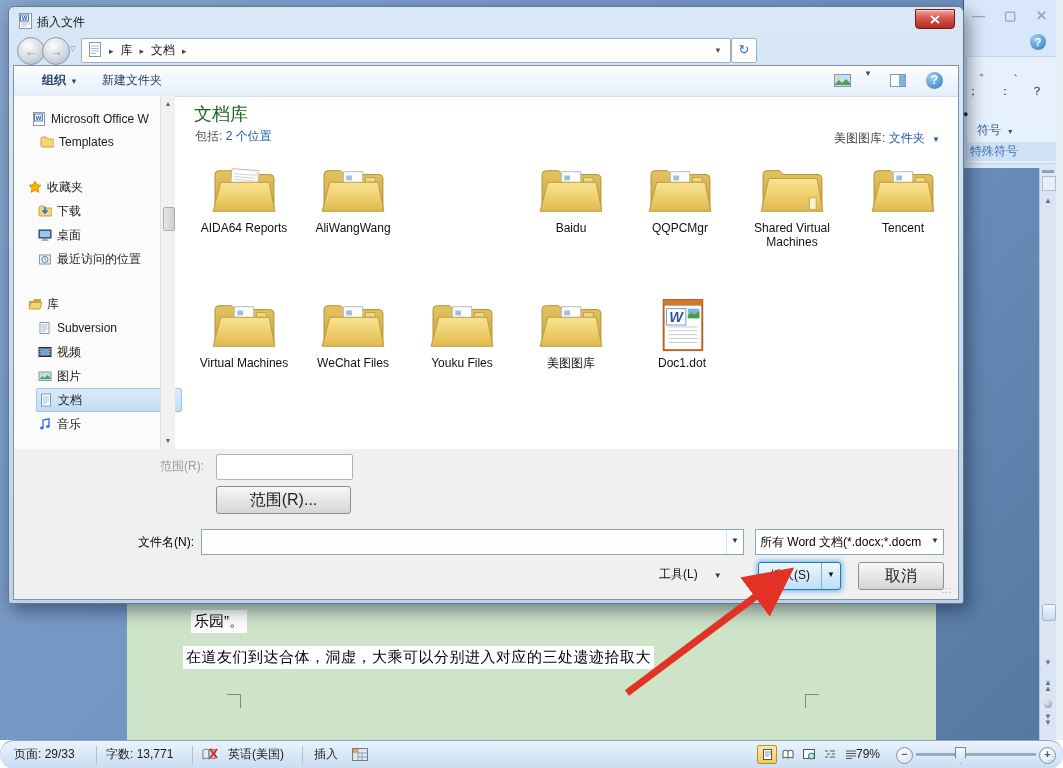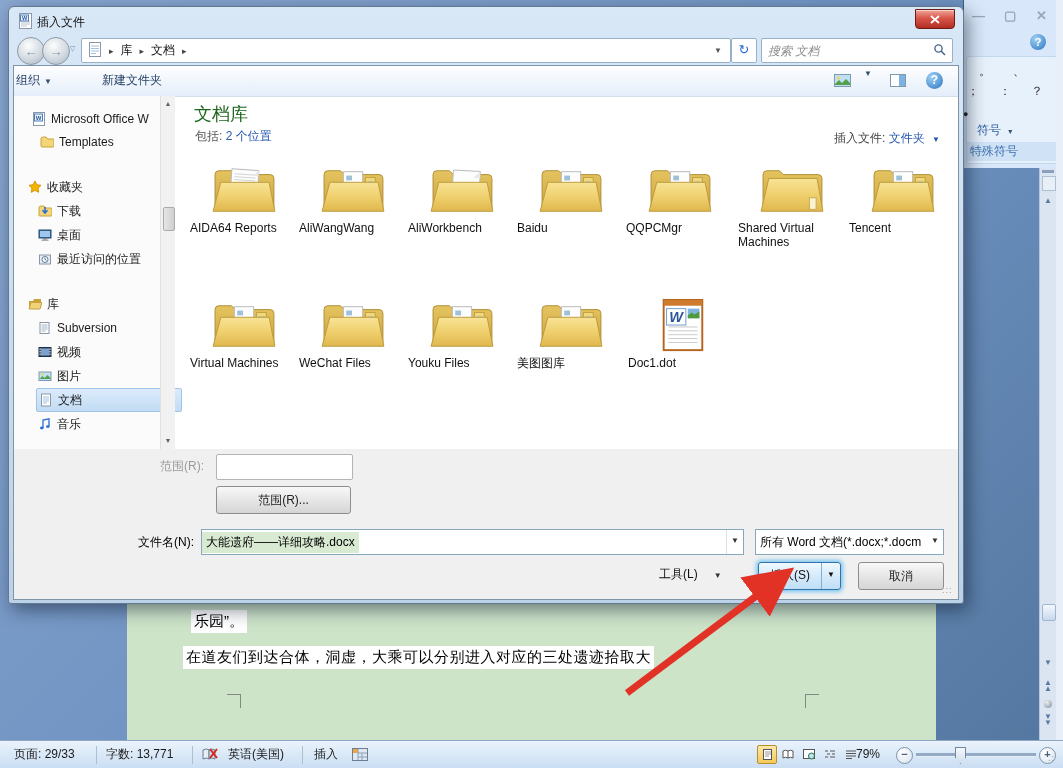--- a/index.html
+++ b/index.html
@@ -18,21 +18,21 @@
   #page{left:127px;top:602px;width:809px;height:138px;background:#cde4c9;}
   .docline{background:#ffffff;color:#000;font-size:15px;padding:2px 3px;white-space:nowrap;}
   .corner-l{width:13px;height:13px;border-top:1px solid #808a80;border-right:1px solid #808a80;}
   .corner-r{width:13px;height:13px;border-top:1px solid #808a80;border-left:1px solid #808a80;}
   
   #wsb{left:1039px;top:168px;width:16px;height:572px;background:#dbe5f2;border-left:1px solid #b7c6da;}
   .sb-arrow{color:#5a78a2;font-size:8px;text-align:center;width:16px;}
   #wsb-thumb{left:2px;top:436px;width:12px;height:15px;background:linear-gradient(#f4f8fc,#c7d8ec);border:1px solid #9fb6d2;border-radius:2px;}
   #right-edge{left:1056px;top:0;width:7px;height:740px;background:#e8eff8;}
   
-  #statusbar{left:0;top:740px;width:1063px;height:28px;background:linear-gradient(#eaf3fc,#c9ddf2);border-top:1px solid #8fa8c5;font-size:12px;color:#1a1a1a;}
+  #statusbar{left:0;top:740px;width:1063px;height:28px;background:linear-gradient(#eaf3fc,#c9ddf2);border-top:1px solid #8fa8c5;font-size:12px;color:#1a1a1a;border-radius:14px;}
   .sb-item{line-height:27px;white-space:nowrap;}
   .sb-div{width:1px;height:18px;background:#aebfd4;top:5px;}
   .vbtn{width:18px;height:17px;border:1px solid transparent;border-radius:2px;display:flex;align-items:center;justify-content:center;}
   .vbtn.active{background:linear-gradient(#fde8a9,#f6c958);border-color:#b98f2e;}
   .zoom-circle{width:15px;height:15px;border-radius:50%;background:radial-gradient(circle at 35% 30%,#ffffff,#d7e2ee);border:1px solid #7d93ad;color:#44607e;font-size:11px;line-height:13px;text-align:center;font-weight:bold;}
   #zoom-track{width:120px;height:3px;background:#93a9c4;border-bottom:1px solid #e6eef7;top:12px;}
   #zoom-thumb{width:9px;height:15px;background:linear-gradient(#f6f9fc,#cfdceb);border:1px solid #72879f;clip-path:polygon(0 0,100% 0,100% 62%,50% 100%,0 62%);}
   
   #dialog{left:8px;top:6px;width:954px;height:596px;background:linear-gradient(#d9e8f7,#bcd2e8);border:1px solid #62798f;border-radius:6px 6px 3px 3px;box-shadow:4px 6px 18px rgba(10,20,40,.5);}
   #dlg-title{left:28px;top:7px;font-size:12px;color:#111;}
@@ -54,29 +54,29 @@
   .srow .lbl{margin-left:5px;overflow:hidden;text-overflow:clip;}
   .srow.sel{background:linear-gradient(#dcebfc,#c1dcf3);border:1px solid #9fc5e8;border-radius:2px;width:144px;}
   #sb-scroll{left:146px;top:0;width:14px;height:353px;background:#f1f1f2;border-left:1px solid #e0e0e0;}
   #sb-thumb{left:2px;top:111px;width:10px;height:22px;background:linear-gradient(90deg,#e6e6e6,#cfcfcf);border:1px solid #ababab;border-radius:2px;}
   .tinyarrow{color:#616161;font-size:7px;width:14px;text-align:center;}
   
   #lib-title{left:180px;top:36px;font-size:18px;color:#1c651c;}
   #lib-sub{left:181px;top:62px;font-size:12px;color:#555;}
   .linkblue{color:#2457af;}
   #arrange{right:18px;top:64px;font-size:12px;color:#444;}
-  .fitem{width:108px;height:126px;}
+  .fitem{width:108px;height:126px;text-align:center;}
   .fic{width:66px;height:56px;display:block;margin:0 auto;}
   .flabel{font-size:12px;line-height:14px;color:#111;margin-top:2px;}
   
   #bottompanel{left:0;top:383px;width:944px;height:150px;background:#f0f0f0;}
   .graylbl{font-size:12px;color:#9b9b9b;}
   .blklbl{font-size:12px;color:#000;}
   #range-input{left:202px;top:5px;width:131px;height:22px;background:#fff;border:1px solid #b4b4b4;border-radius:2px;}
-  .stdbtn{background:linear-gradient(#f8f8f8,#e8e8e8 45%,#d5d5d5);border:1px solid #8e8e8e;border-radius:3px;font-size:12px;color:#222;display:flex;align-items:center;justify-content:center;}
+  .stdbtn{background:linear-gradient(#f8f8f8,#e8e8e8 45%,#d5d5d5);border:1px solid #8e8e8e;border-radius:3px;font-size:16px;color:#222;display:flex;align-items:center;justify-content:center;}
   .combo{background:#fff;border:1px solid #86a7bd;display:flex;align-items:center;font-size:12px;color:#000;}
   .combo .val{padding:2px 4px;white-space:nowrap;overflow:hidden;}
   .combo .arrow{margin-left:auto;width:16px;text-align:center;font-size:8px;color:#333;border-left:1px solid #d8e4ec;align-self:stretch;line-height:22px;flex:none;}
   .hl-green{background:#d9ead2;}
   #insert-btn{background:linear-gradient(#f0f8fe,#d8ecfa 45%,#bfdef6);border:1px solid #2f73a8;border-radius:3px;box-shadow:0 0 4px 2px #7cc5f1;display:flex;font-size:12px;color:#111;}
   #insert-btn .main{width:62px;text-align:center;line-height:24px;}
   #insert-btn .split{width:18px;border-left:1px solid #7fb0d8;text-align:center;line-height:24px;font-size:8px;}
   .gripdots{color:#9a9a9a;font-size:9px;letter-spacing:1px;}
 </style>
 </head>
@@ -225,34 +225,25 @@
         </svg>
     </span>
     <span class="crumb-sep">▸</span>
     <span>库</span>
     <span class="crumb-sep">▸</span>
     <span>文档</span>
     <span class="crumb-sep">▸</span>
     <span style="margin-left:auto;margin-right:8px;font-size:8px;color:#555;">▼</span>
   </div>
   <div id="refreshbtn" class="abs">↻</div>
-  <div id="searchbox" class="abs">
-    <input placeholder="搜索 文档" style="">
-    <span style="margin-right:6px;">
-      <svg width="13" height="13" viewBox="0 0 13 13">
-          <circle cx="5.5" cy="5.5" r="3.6" fill="none" stroke="#49688c" stroke-width="1.4"></circle>
-          <path d="M8.3 8.3 L12 12" stroke="#49688c" stroke-width="1.6"></path>
-        </svg>
-    </span>
-  </div>
 
   <div id="dlg-client" class="abs">
 
     <div id="cmdbar" class="abs">
-      <span class="abs cmditem" style="left:2px;"><span>组织</span><span class="dd">▼</span></span>
+      <span class="abs cmditem" style="left:28px;font-weight:bold;"><span>组织</span><span class="dd">▼</span></span>
       <span class="abs cmditem" style="left:88px;">新建文件夹</span>
       <span class="abs" style="left:820px;top:8px;">
         <svg width="17" height="13" viewBox="0 0 17 13">
             <rect x="0.5" y="0.5" width="16" height="12" fill="#bfe1f6" stroke="#7e9ab0"></rect>
             <path d="M1 10 l4-4 3 3 4-4 4 4 v2 H1 z" fill="#57a04b"></path>
             <circle cx="4.5" cy="4" r="1.6" fill="#f6d44c"></circle>
           </svg>
       </span>
       <span class="abs dd" style="left:846px;top:3px;">▼</span>
       <span class="abs" style="left:876px;top:8px;">
@@ -365,21 +356,21 @@
         <div class="abs tinyarrow" style="top:341px;">▼</div>
       </div>
     </div>
 
     <div id="lib-title" class="abs">文档库</div>
     <div id="lib-sub" class="abs">
       <span>包括:</span>
       <span class="linkblue">2 个位置</span>
     </div>
     <div id="arrange" class="abs">
-      <span>插入文件:</span>
+      <span>美图图库:</span>
       <span class="linkblue">文件夹</span>
       <span class="dd" style="color:#2457af;">▼</span>
     </div>
 
     <div class="abs fitem" style="left:176px;top:97px;">
       <svg class="fic" viewBox="0 0 68 58">
           <path d="M4 12 q0-4 4-4 h13 l4 4 h36 q4 0 4 4 v32 H4 z" fill="url(#gfb)" stroke="#b08e35"></path>
           <g transform="rotate(4 36 28)">
             <rect x="20" y="7" width="28" height="40" fill="#fdfdfd" stroke="#b9b9b9"></rect>
             <path d="M23 12 H45 M23 15 H45 M23 18 H45 M23 21 H45 M23 24 H45 M23 27 H45 M23 30 H45 M23 33 H45 M23 36 H45 M23 39 H45 M23 42 H45" stroke="#d3d3d3"></path>
@@ -393,31 +384,20 @@
       <svg class="fic" viewBox="0 0 68 58">
           <path d="M4 12 q0-4 4-4 h13 l4 4 h36 q4 0 4 4 v32 H4 z" fill="url(#gfb)" stroke="#b08e35"></path>
           <rect x="24" y="9" width="20" height="38" fill="#fdfdfd" stroke="#b9b9b9"></rect>
           <rect x="27" y="13" width="6" height="5" fill="#9ec0d8"></rect>
           <path d="M27 22 H41 M27 25 H41 M27 28 H41 M27 31 H41 M27 34 H41" stroke="#cdcdcd"></path>
           <rect x="47" y="15" width="10" height="31" fill="#f2d879" stroke="#c3a045"></rect>
           <rect x="49" y="19" width="6" height="8" fill="#9ec0d8"></rect>
           <path d="M2 50 L10 20 H60 L66 50 z" fill="url(#gff)" stroke="#bb9a3c"></path>
         </svg>
       <div class="flabel">AliWangWang</div>
-    </div>
-    <div class="abs fitem" style="left:394px;top:97px;">
-      <svg class="fic" viewBox="0 0 68 58">
-          <path d="M4 12 q0-4 4-4 h13 l4 4 h36 q4 0 4 4 v32 H4 z" fill="url(#gfb)" stroke="#b08e35"></path>
-          <g transform="rotate(3 38 28)">
-            <rect x="24" y="8" width="28" height="38" fill="#fdfdfd" stroke="#b9b9b9"></rect>
-            <path d="M52 8 l-7 7 h7 z" fill="#e9e9e9"></path>
-          </g>
-          <path d="M2 50 L10 20 H60 L66 50 z" fill="url(#gff)" stroke="#bb9a3c"></path>
-        </svg>
-      <div class="flabel">AliWorkbench</div>
     </div>
     <div class="abs fitem" style="left:503px;top:97px;">
       <svg class="fic" viewBox="0 0 68 58">
           <path d="M4 12 q0-4 4-4 h13 l4 4 h36 q4 0 4 4 v32 H4 z" fill="url(#gfb)" stroke="#b08e35"></path>
           <rect x="24" y="9" width="20" height="38" fill="#fdfdfd" stroke="#b9b9b9"></rect>
           <rect x="27" y="13" width="6" height="5" fill="#9ec0d8"></rect>
           <path d="M27 22 H41 M27 25 H41 M27 28 H41 M27 31 H41 M27 34 H41" stroke="#cdcdcd"></path>
           <rect x="47" y="15" width="10" height="31" fill="#f2d879" stroke="#c3a045"></rect>
           <rect x="49" y="19" width="6" height="8" fill="#9ec0d8"></rect>
           <path d="M2 50 L10 20 H60 L66 50 z" fill="url(#gff)" stroke="#bb9a3c"></path>
@@ -517,21 +497,20 @@
         </svg>
       <div class="flabel">Doc1.dot</div>
     </div>
 
     <div id="bottompanel" class="abs">
       <div class="abs graylbl" style="left:120px;top:9px;width:70px;text-align:right;">范围(R):</div>
       <input id="range-input" class="abs" value="" style="">
       <div class="abs stdbtn" style="left:202px;top:37px;width:133px;height:26px;">范围(R)...</div>
       <div class="abs blklbl" style="left:124px;top:85px;">文件名(N):</div>
       <div class="abs combo" style="left:187px;top:80px;width:541px;height:24px;">
-        <span class="val hl-green">大能遗府——详细攻略.docx</span>
         <span class="arrow">▼</span>
       </div>
       <div class="abs combo" style="left:741px;top:80px;width:187px;height:24px;">
         <span class="val">所有 Word 文档(*.docx;*.docm</span>
         <span class="arrow" style="border-left:none;">▼</span>
       </div>
       <div class="abs" style="left:645px;top:117px;font-size:12px;color:#111;">
         <span>工具(L)</span><span class="dd" style="margin-left:16px;color:#333;">▼</span>
       </div>
       <div id="insert-btn" class="abs" style="left:744px;top:113px;height:26px;">

